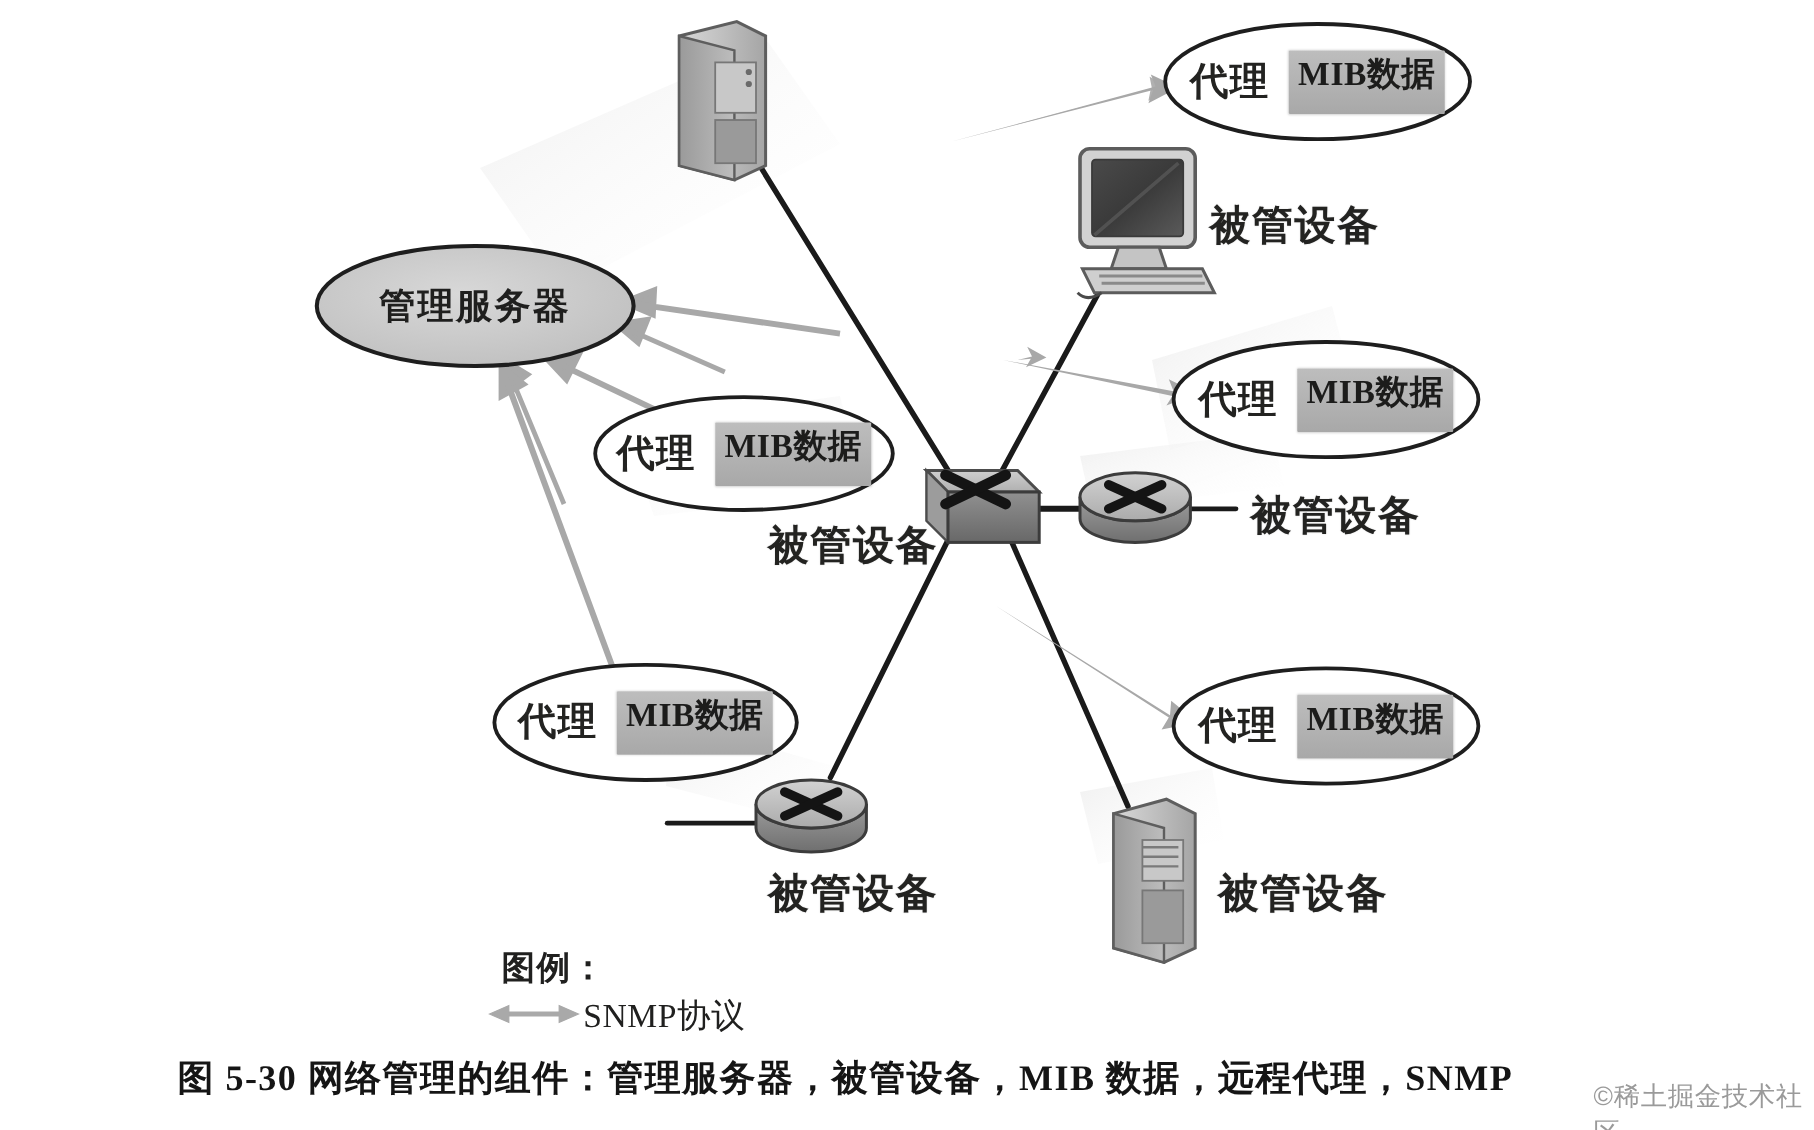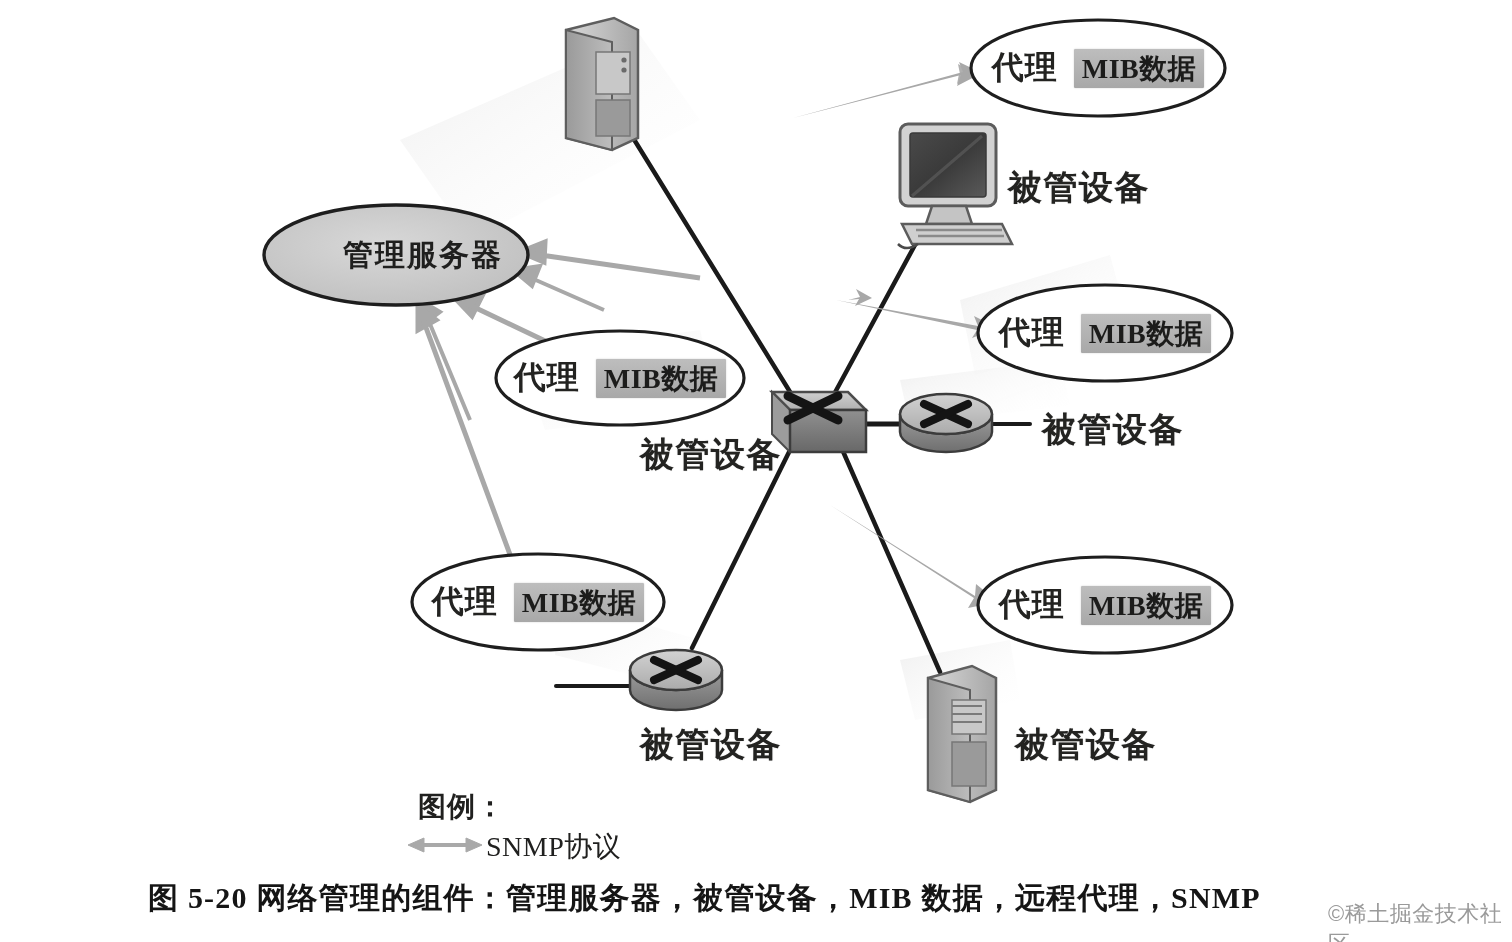--- a/index.html
+++ b/index.html
@@ -55,21 +55,21 @@
     font-weight: 700;
     letter-spacing: 1px;
     color: #232321;
   }
   .mib-box {
     font-size: 28px;
     font-weight: 700;
     letter-spacing: 0.5px;
     color: #1c1c1b;
     background: linear-gradient(180deg,#bdbdbd 0%, #b2b2b2 55%, #a8a8a8 100%);
-    padding: 1px 8px 0 8px;
+    padding: 1px 8px 14px 8px;
     border-radius: 1px;
     box-shadow: 0 0 2px rgba(0,0,0,0.18);
   }
   .server-title {
     font-size: 30px;
     font-weight: 700;
     letter-spacing: 2px;
     color: #1f1f1e;
   }
   .legend-title {
@@ -259,21 +259,21 @@
       <line x1="952" y1="722" x2="982" y2="722" stroke="#7a7a7a" stroke-width="2"></line>
     </g>
 
     <g stroke="#a9a9a9" fill="#a9a9a9">
       <line x1="420" y1="845" x2="470" y2="845" stroke-width="4"></line>
       <polygon points="408,845 424,838 424,852"></polygon>
       <polygon points="482,845 466,838 466,852"></polygon>
     </g>
   </svg>
 
-  <div class="ellipse-text" style="left:264px; top:235px; width:264px; height:40px;margin-left:27px;">
+  <div class="ellipse-text" style="left:264px; top:235px; width:264px; height:40px;">
     <span class="server-title">管理服务器</span>
   </div>
 
   <div class="ellipse-text" style="left:971px; top:48px; width:254px; height:40px;">
     <span class="agent-word">代理</span>
     <span class="mib-box">MIB数据</span>
   </div>
 
   <div class="ellipse-text" style="left:978px; top:313px; width:254px; height:40px;">
     <span class="agent-word">代理</span>
@@ -302,17 +302,17 @@
   <div class="lbl node-label" style="left:640px; top:432px;">被管设备</div>
 
   <div class="lbl node-label" style="left:640px; top:722px;">被管设备</div>
 
   <div class="lbl node-label" style="left:1015px; top:722px;">被管设备</div>
 
   <div class="lbl legend-title" style="left:418px; top:788px;">图例：</div>
 
   <div class="lbl legend-text" style="left:486px; top:828px;">SNMP协议</div>
 
-  <div class="caption">图 5-20  网络管理的组件：管理服务器，被管设备，MIB 数据，远程代理，SNMP</div>
+  <div class="caption">图 5-30  网络管理的组件：管理服务器，被管设备，MIB 数据，远程代理，SNMP</div>
 
   <div class="watermark">©稀土掘金技术社区</div>
 
 </div>
 
 </body></html>

